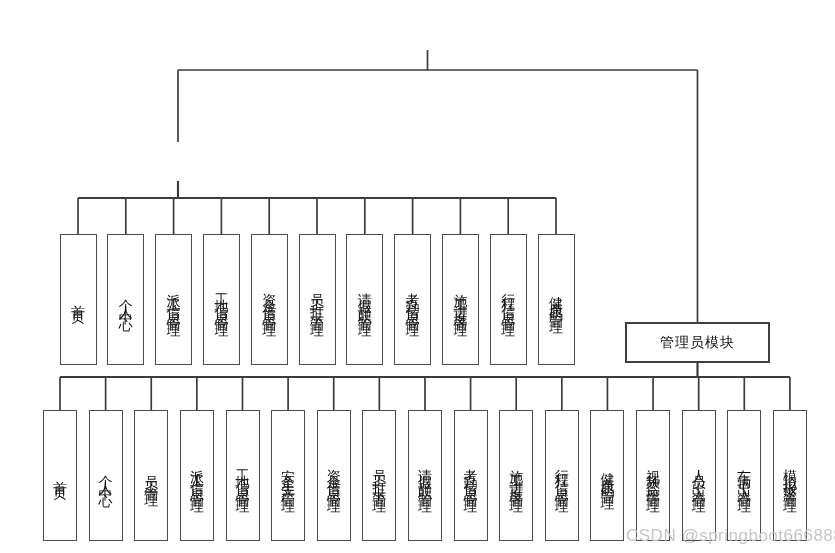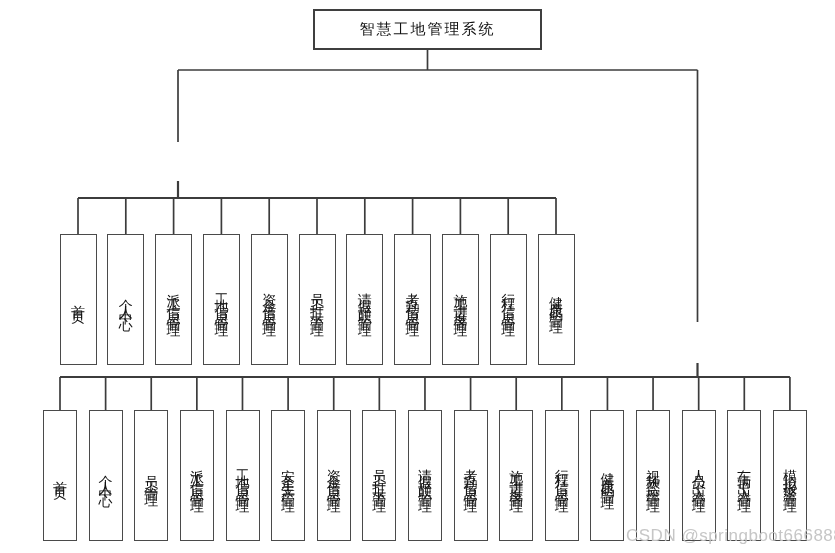--- a/index.html
+++ b/index.html
@@ -81,25 +81,25 @@
       <line x1="470.58" y1="377" x2="470.58" y2="410" stroke="#3c3c3c" stroke-width="1.7"></line>
       <line x1="516.2" y1="377" x2="516.2" y2="410" stroke="#3c3c3c" stroke-width="1.7"></line>
       <line x1="561.8199999999999" y1="377" x2="561.8199999999999" y2="410" stroke="#3c3c3c" stroke-width="1.7"></line>
       <line x1="607.4399999999999" y1="377" x2="607.4399999999999" y2="410" stroke="#3c3c3c" stroke-width="1.7"></line>
       <line x1="653.06" y1="377" x2="653.06" y2="410" stroke="#3c3c3c" stroke-width="1.7"></line>
       <line x1="698.68" y1="377" x2="698.68" y2="410" stroke="#3c3c3c" stroke-width="1.7"></line>
       <line x1="744.3" y1="377" x2="744.3" y2="410" stroke="#3c3c3c" stroke-width="1.7"></line>
       <line x1="789.92" y1="377" x2="789.92" y2="410" stroke="#3c3c3c" stroke-width="1.7"></line>
     </svg>
 
-  <div class="node title-box" style="left:313px;top:9px;width:229px;height:41px;">
-    <span>智慧工地管理系统</span>
-  </div>
 
 
+  <div class="node module-box" style="left:625px;top:322px;width:145px;height:41px;">
+    <span>管理员模块</span>
+  </div>
 
   <div id="leaves-row1">
       <div class="leaf" style="left: 59.5px; top: 234px; width: 37px; height: 131px;">首页</div>
       <div class="leaf" style="left: 107.3px; top: 234px; width: 37px; height: 131px;">个人中心</div>
       <div class="leaf" style="left: 155.1px; top: 234px; width: 37px; height: 131px;">派工信息管理</div>
       <div class="leaf" style="left: 202.9px; top: 234px; width: 37px; height: 131px;">工地信息管理</div>
       <div class="leaf" style="left: 250.7px; top: 234px; width: 37px; height: 131px;">资金信息管理</div>
       <div class="leaf" style="left: 298.5px; top: 234px; width: 37px; height: 131px;">员工打卡管理</div>
       <div class="leaf" style="left: 346.3px; top: 234px; width: 37px; height: 131px;">请假辞职管理</div>
       <div class="leaf" style="left: 394.1px; top: 234px; width: 37px; height: 131px;">考勤信息管理</div>

